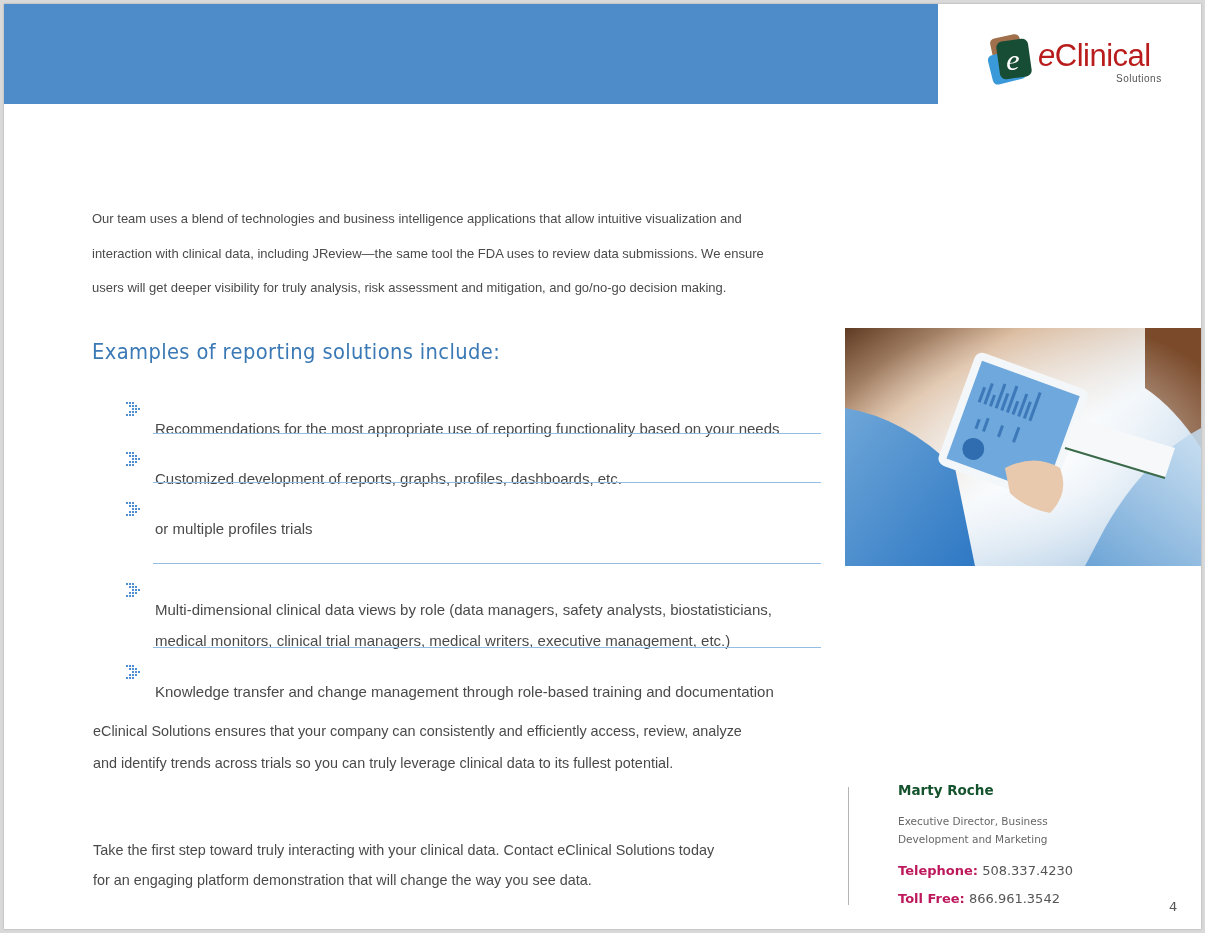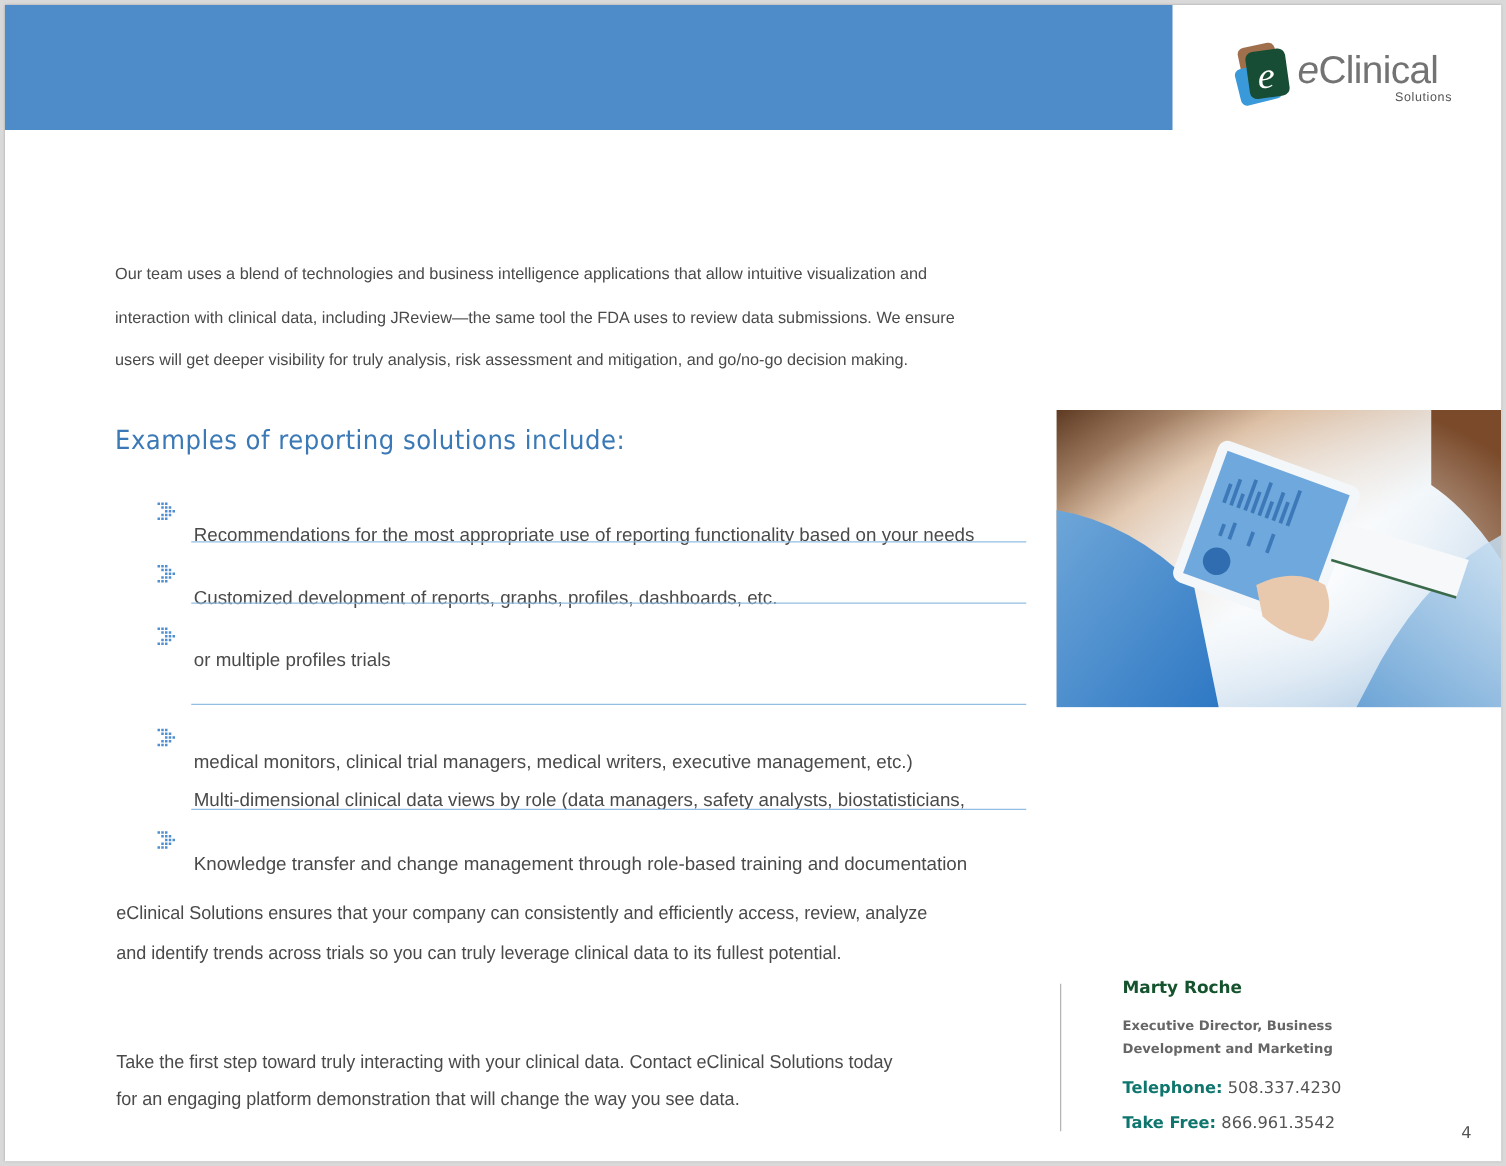--- a/index.html
+++ b/index.html
@@ -21,21 +21,21 @@
     width: 934px; height: 100px;
     background: #4d8bc9;
   }
   .logo {
     position: absolute; left: 982px; top: 28px;
     width: 175px; height: 60px;
   }
   .logo-mark { position: absolute; left: 0; top: 0; width: 50px; height: 56px; }
   .logo-word {
     position: absolute; left: 52px; top: 6px;
-    font-size: 31px; color: #737373; letter-spacing: -0.5px;
+    font-size: 31px; color: #b91c1c; letter-spacing: -0.5px;
     font-family: "Liberation Sans", sans-serif;
   }
   .logo-word .e { font-style: italic; }
   .logo-sub {
     position: absolute; left: 130px; top: 41px;
     font-size: 10px; color: #555; letter-spacing: 0.5px;
   }
 
   .intro {
     position: absolute; left: 88px; top: 198px; width: 820px;
@@ -78,24 +78,24 @@
 
   .contact-rule {
     position: absolute; left: 844px; top: 783px;
     width: 0; height: 118px; border-left: 1.5px solid #b5b5b5;
   }
   .contact {
     position: absolute; left: 894px; top: 778px; width: 280px;
     font-family: "DejaVu Sans", sans-serif; color: #4e4e4e;
   }
   .contact .name { font-size: 13.5px; font-weight: bold; color: #14532d; position: absolute; top: 0; left: 0; white-space: nowrap; }
-  .contact .title { position: absolute; top: 30px; left: 0; font-size: 10.5px; line-height: 18px; color: #666; white-space: nowrap; font-weight: bold; }
+  .contact .title { position: absolute; top: 30px; left: 0; font-size: 10.5px; line-height: 18px; color: #666; white-space: nowrap; }
   .contact .title span { display: block; }
   .contact .line { position: absolute; left: 0; font-size: 13px; color: #555; white-space: nowrap; }
-  .contact .line b { font-weight: bold; color: #0f766e; }
+  .contact .line b { font-weight: bold; color: #be185d; }
 
   .page-num {
     position: absolute; left: 1165px; top: 895px;
     font-size: 13px; color: #555; font-family: "DejaVu Sans", sans-serif;
   }
 </style>
 </head>
 <body>
 
 <div class="page">
@@ -265,22 +265,22 @@
             <rect x="14" y="7" width="2" height="2"></rect>
         <rect x="5" y="10" width="2" height="2"></rect>
             <rect x="8" y="10" width="2" height="2"></rect>
             <rect x="11" y="10" width="2" height="2"></rect>
         <rect x="2" y="13" width="2" height="2"></rect>
             <rect x="5" y="13" width="2" height="2"></rect>
             <rect x="8" y="13" width="2" height="2"></rect>
           </g>
       </svg>
       <div class="txt">
+        <span>Multi-dimensional clinical data views by role (data managers, safety analysts, biostatisticians,</span>
         <span>medical monitors, clinical trial managers, medical writers, executive management, etc.)</span>
-        <span>Multi-dimensional clinical data views by role (data managers, safety analysts, biostatisticians,</span>
       </div>
     </div>
 
     <div class="bullet" style="top:652px;">
       <svg class="icon" viewBox="0 0 18 16">
         <g fill="#4f8fd1">
             <rect x="2" y="1" width="2" height="2"></rect>
             <rect x="5" y="1" width="2" height="2"></rect>
             <rect x="8" y="1" width="2" height="2"></rect>
         <rect x="5" y="4" width="2" height="2"></rect>
@@ -324,19 +324,19 @@
     <div class="name">Marty Roche</div>
     <div class="title">
       <span>Executive Director, Business</span>
       <span>Development and Marketing</span>
     </div>
     <div class="line" style="top:81px;">
       <b>Telephone:</b>
       <span>508.337.4230</span>
     </div>
     <div class="line" style="top:109px;">
-      <b>Take Free:</b>
+      <b>Toll Free:</b>
       <span>866.961.3542</span>
     </div>
   </div>
 
   <div class="page-num">4</div>
 </div>
 
 </body></html>

